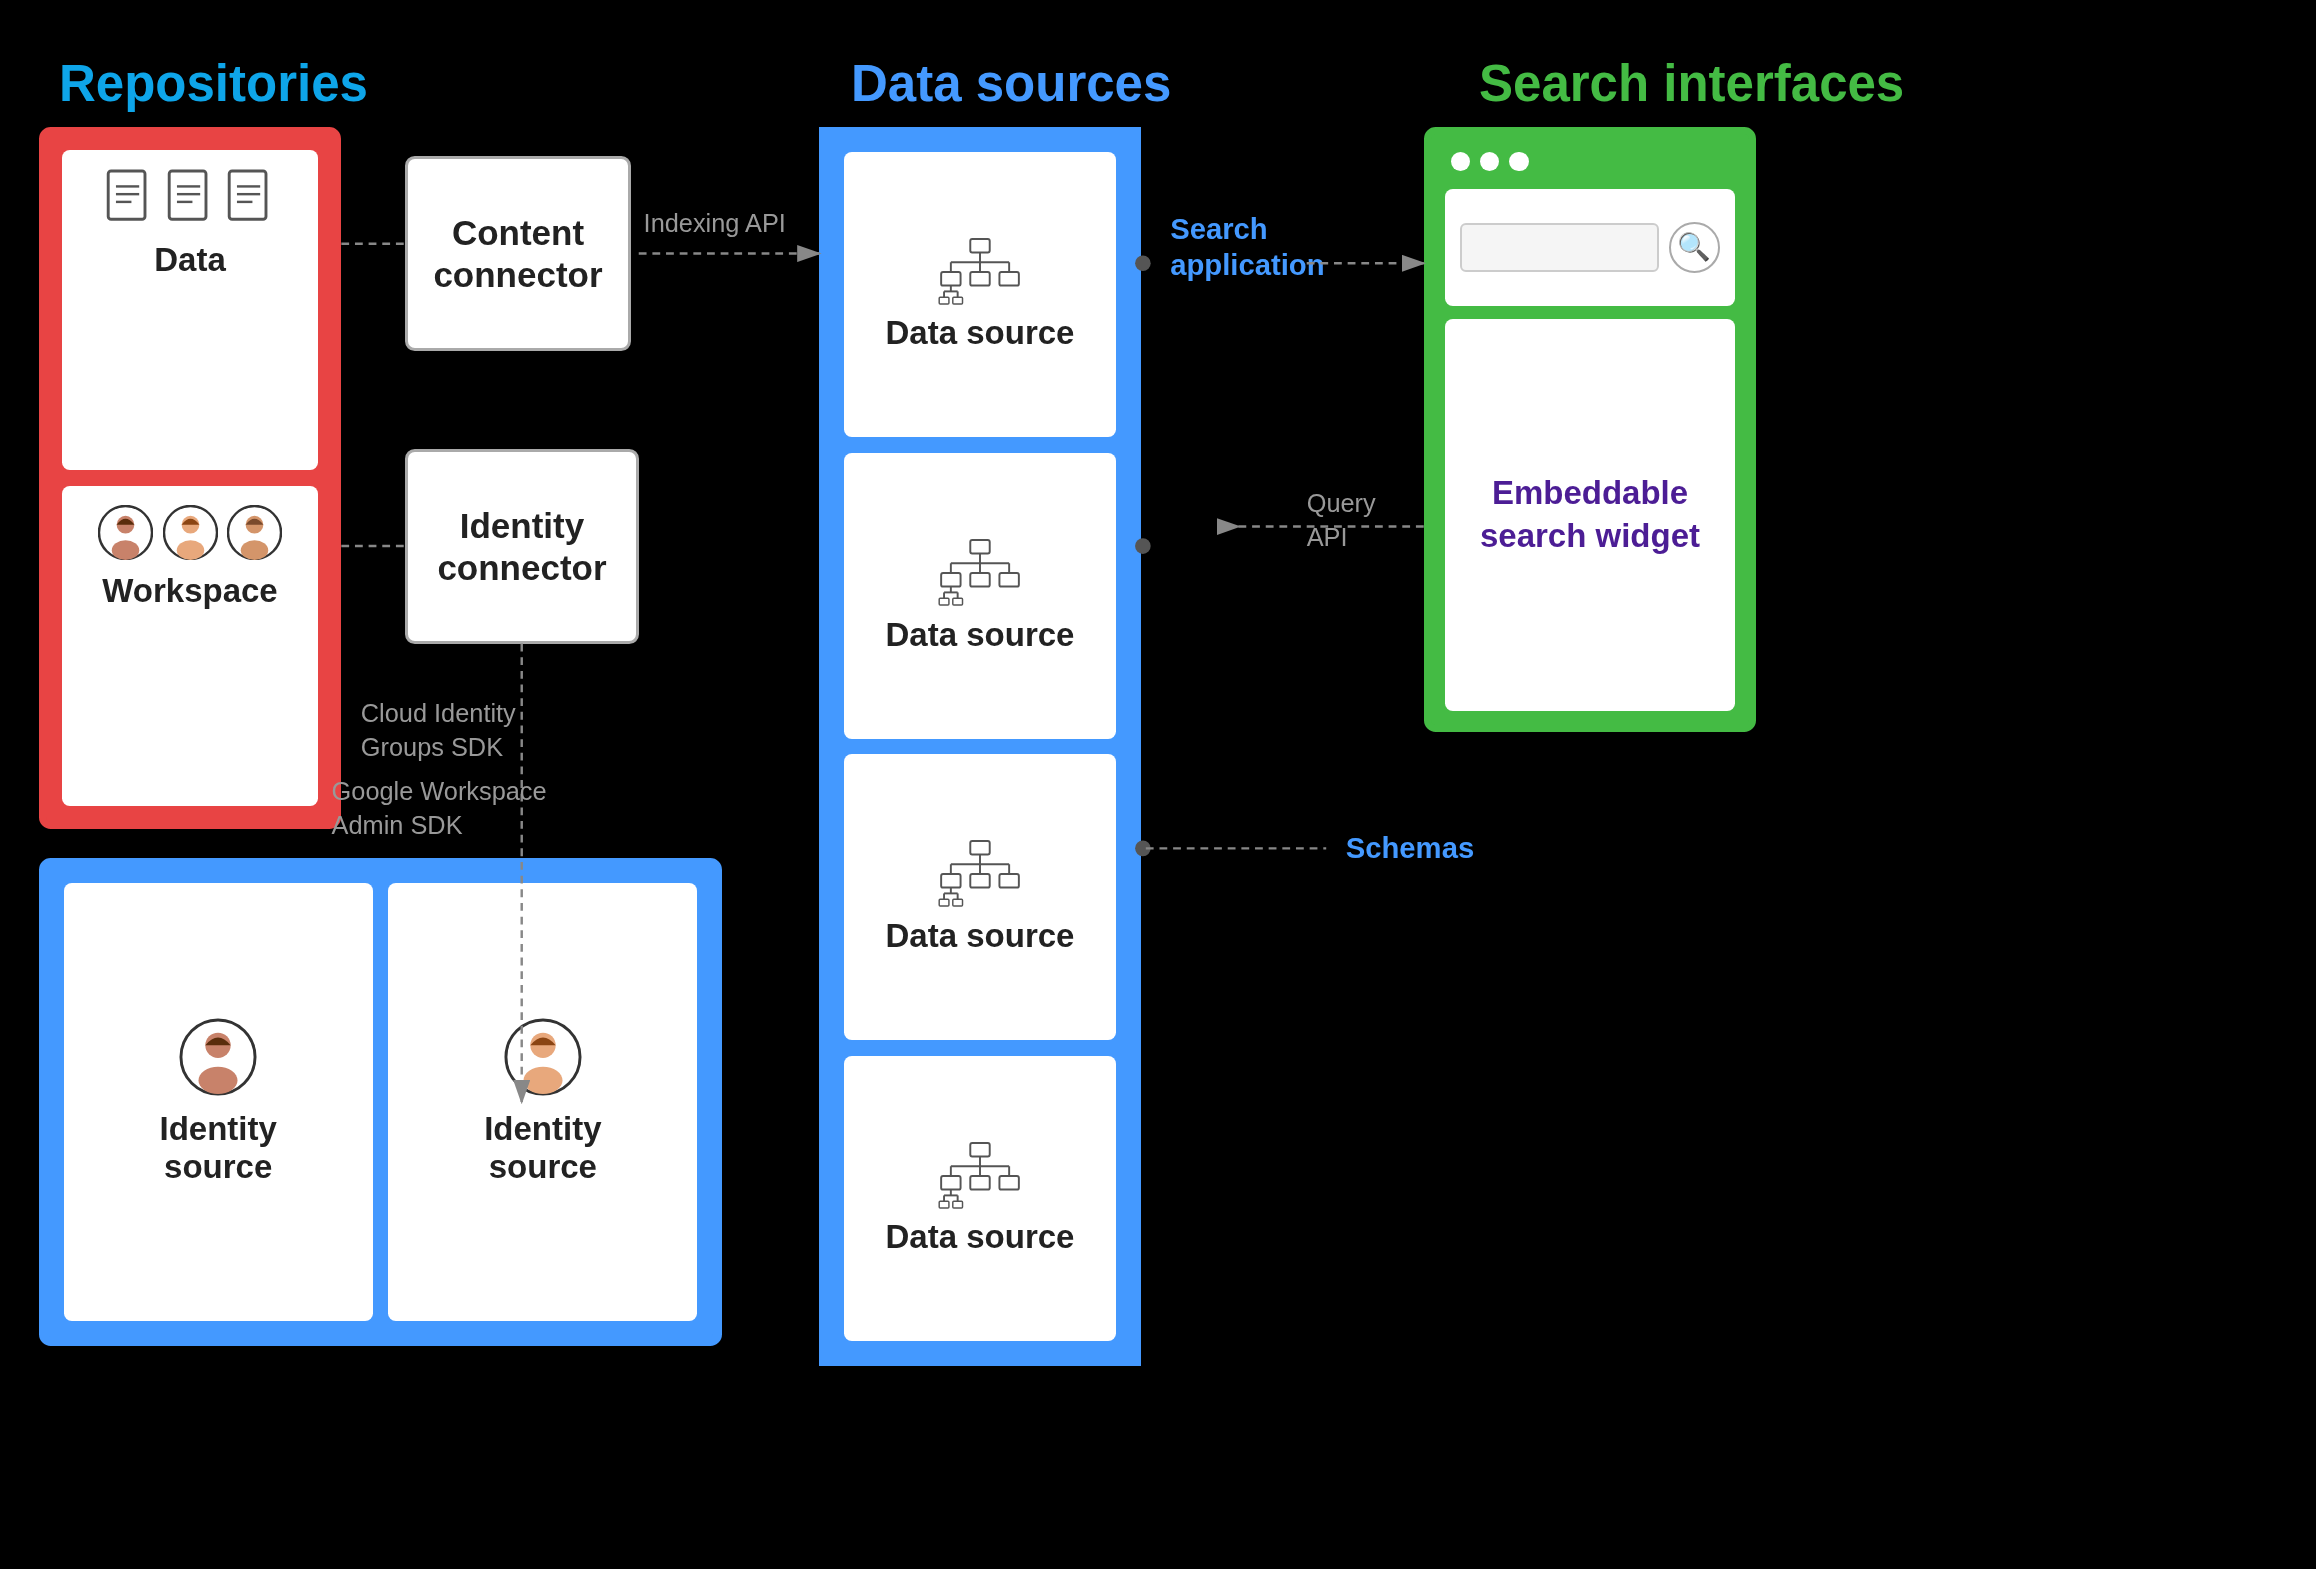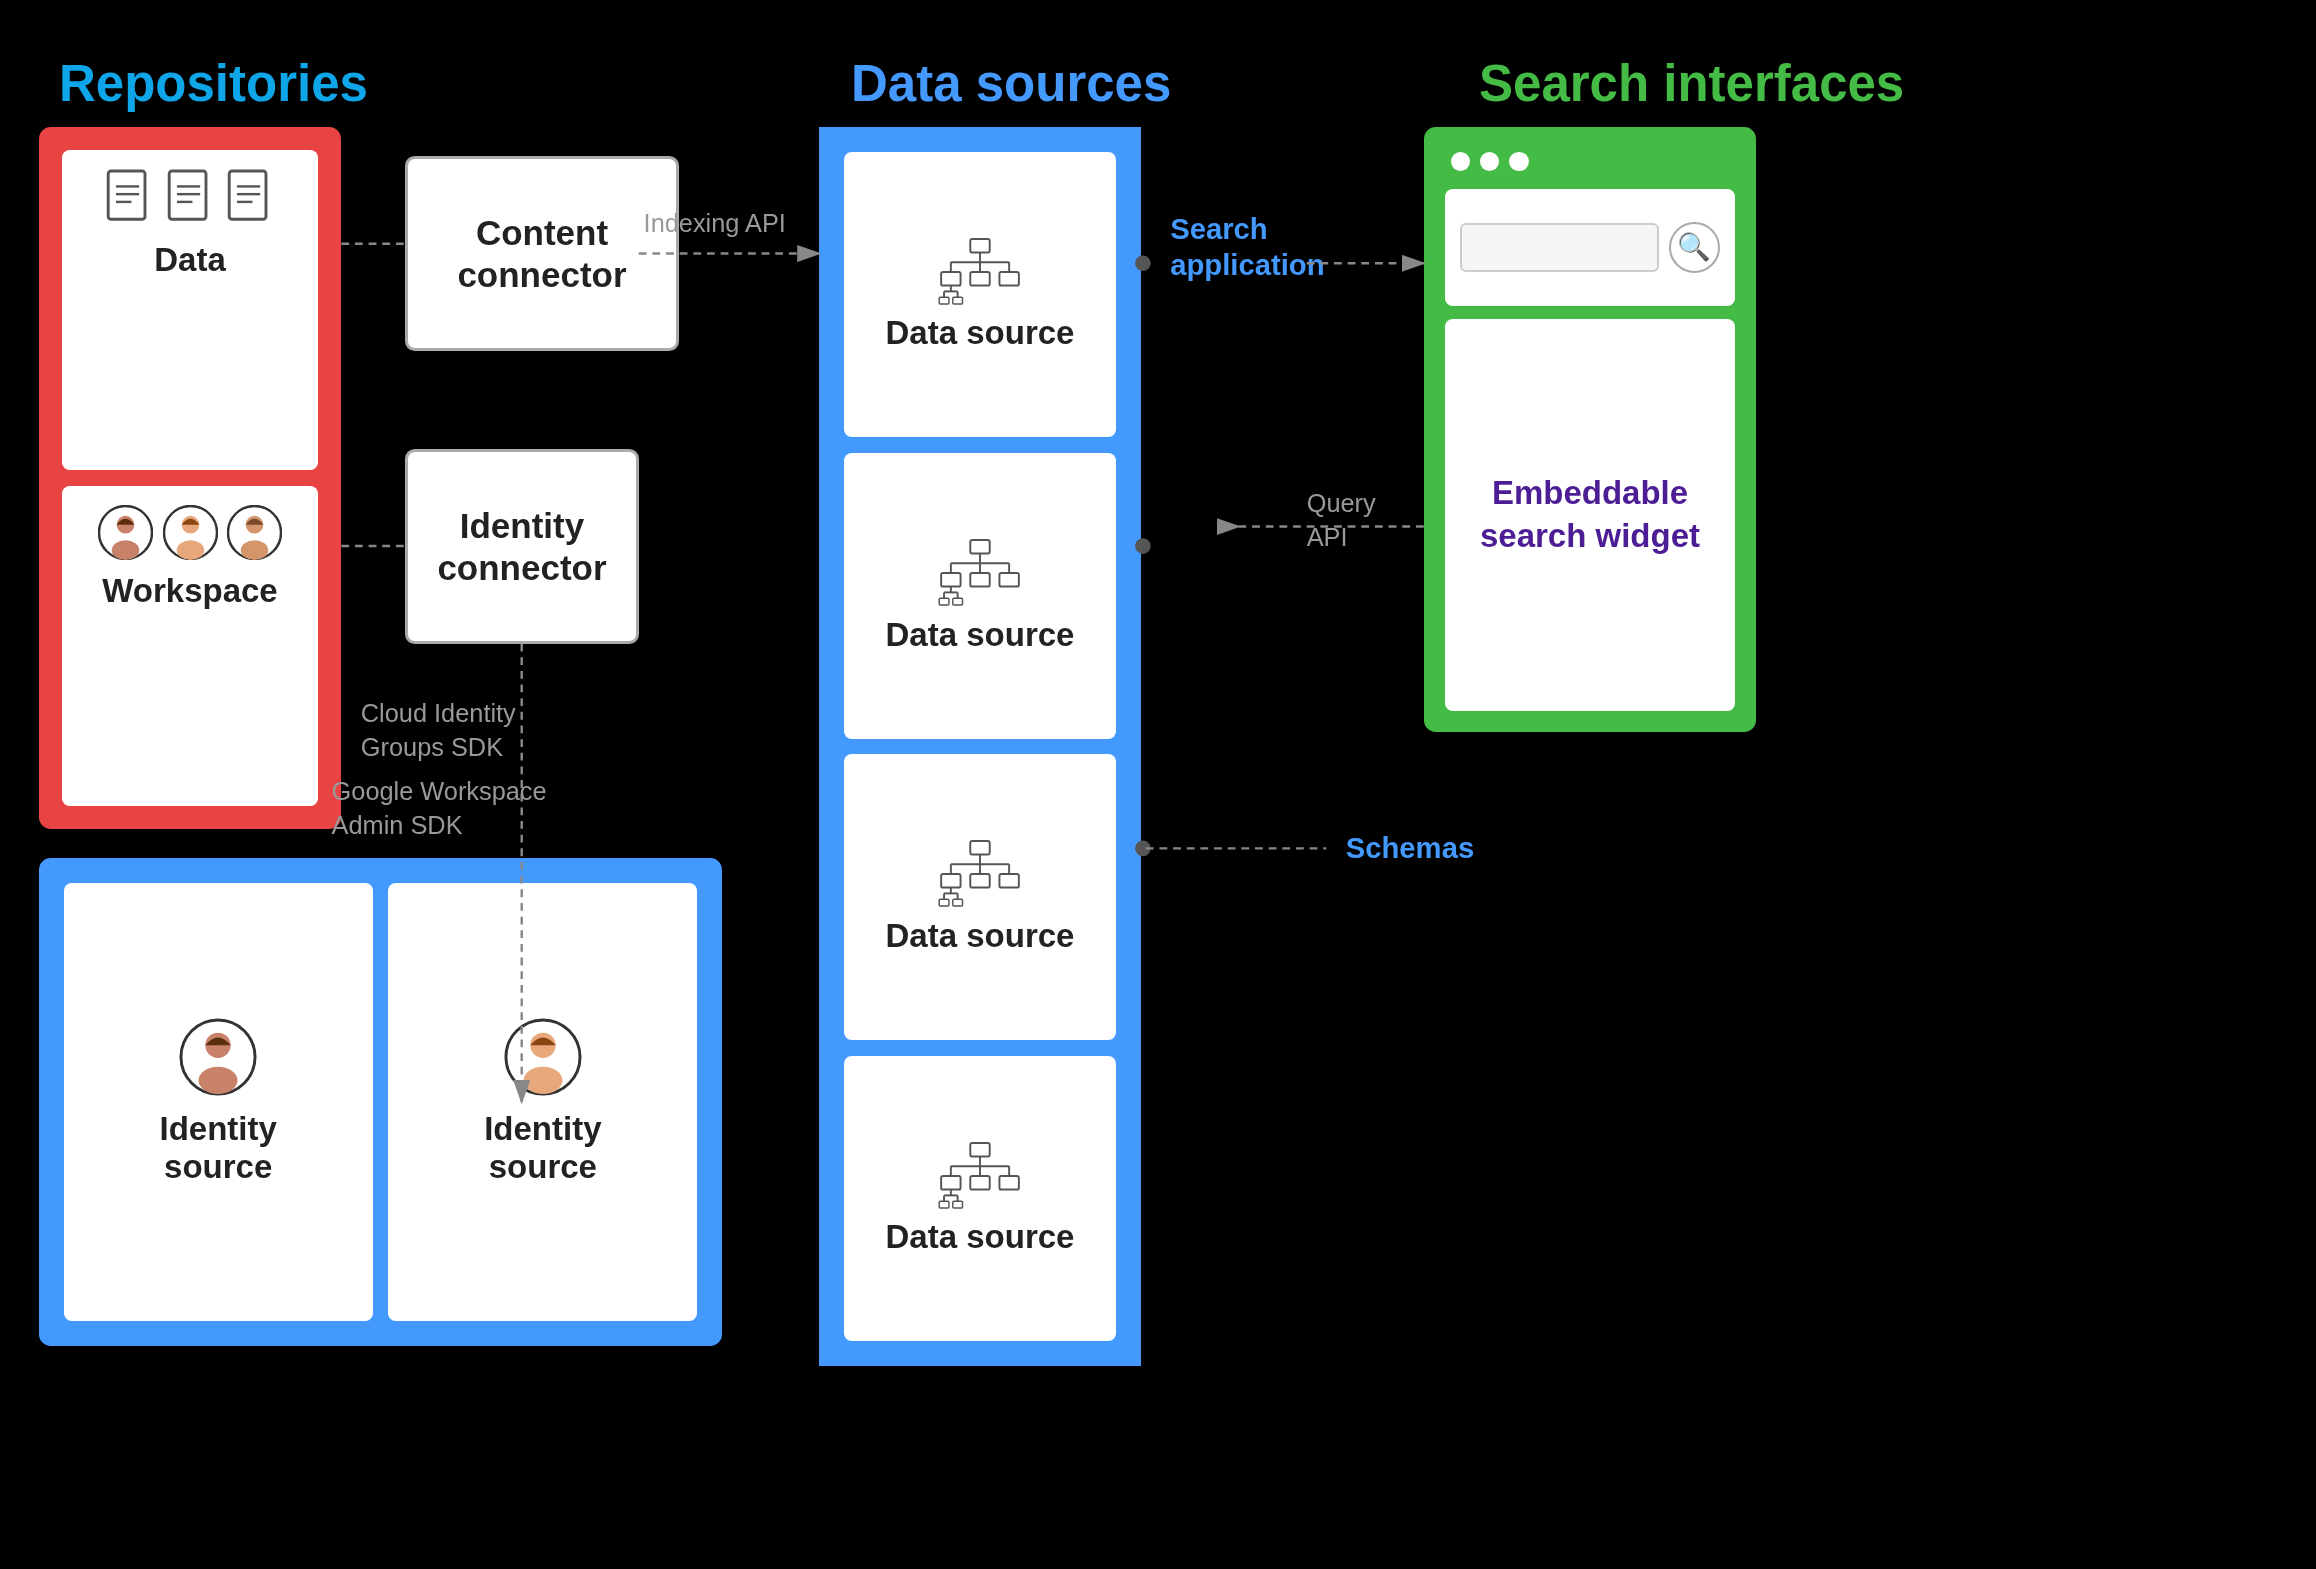--- a/index.html
+++ b/index.html
@@ -100,21 +100,21 @@
       text-align: center;
       font-size: 35px;
       font-weight: bold;
       color: #222;
       line-height: 1.2;
     }
 
     .content-connector {
       top: 156px;
       left: 405px;
-      width: 274px;
+      width: 226px;
       height: 195px;
     }
 
     .identity-connector {
       top: 449px;
       left: 405px;
       width: 234px;
       height: 195px;
     }
 

